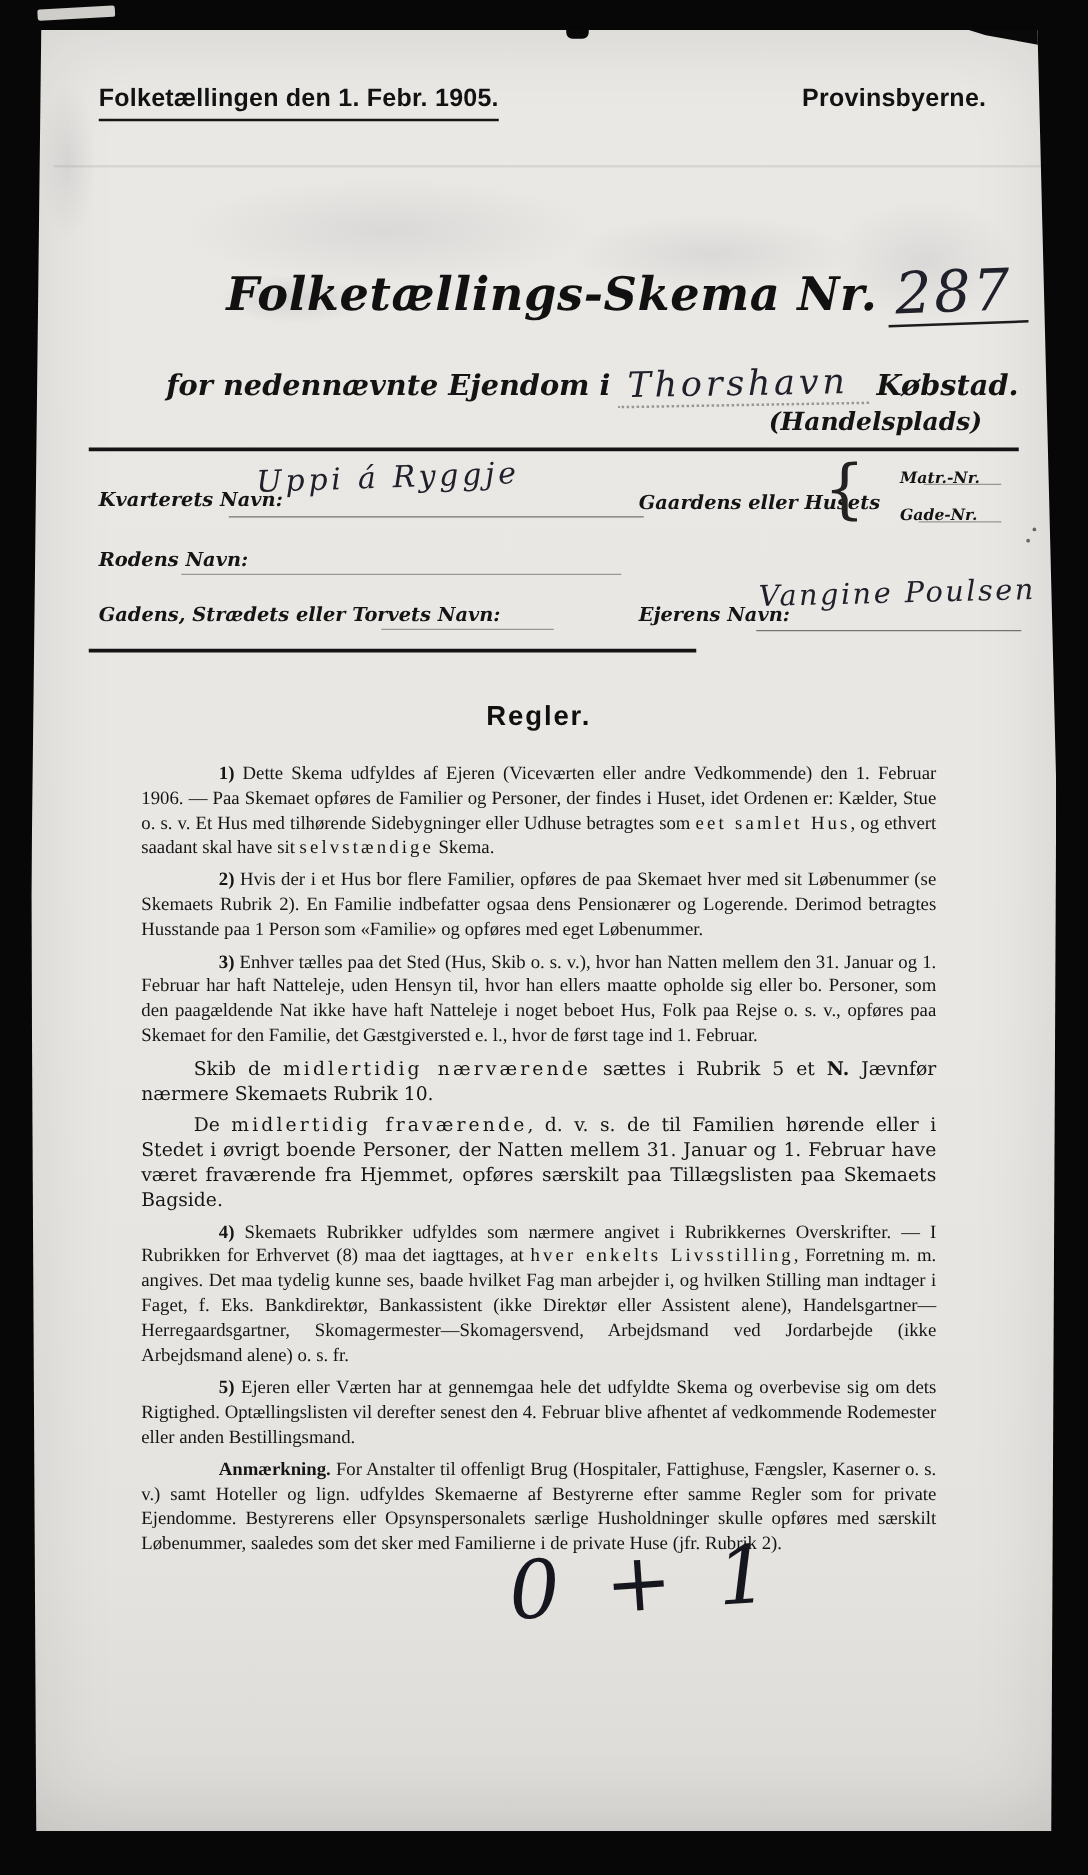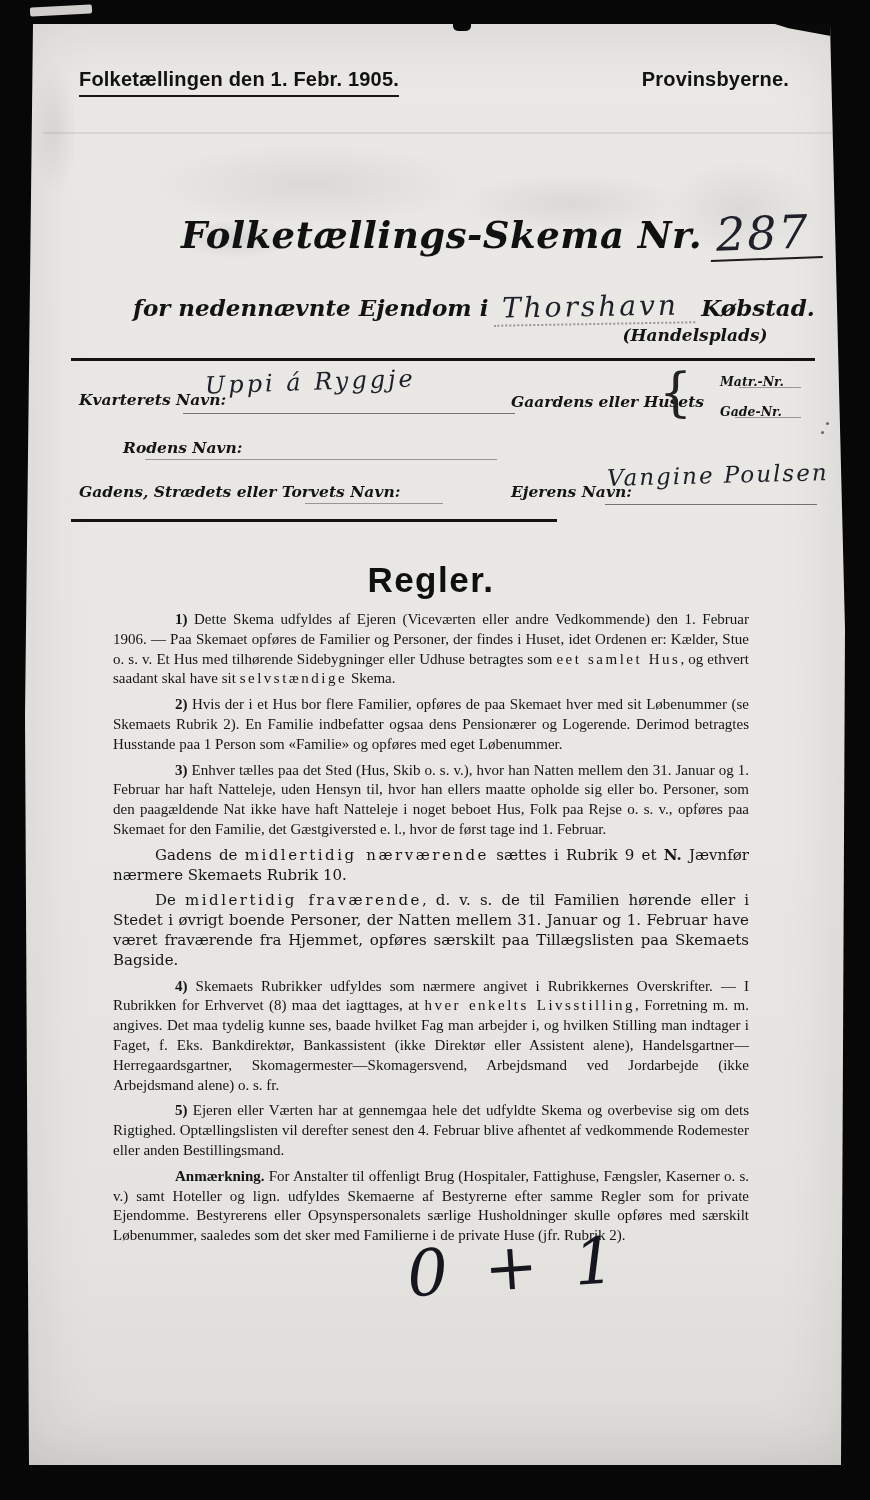--- a/index.html
+++ b/index.html
@@ -62,21 +62,21 @@
   }
 
   .subtitle-row{position:absolute;top:266px;left:108px;display:flex;align-items:baseline;white-space:nowrap;}
   .sub-printed{font-family:"DejaVu Serif", serif;font-weight:bold;font-style:italic;font-size:23px;color:#131313;}
   .sub-place{
     font-size:28px;letter-spacing:3px;margin:0 6px;
     border-bottom:2px dotted rgba(0,0,0,0.35);padding:0 16px 0 8px;transform:rotate(-1deg);
   }
   .handelsplads{
     position:absolute;top:301px;left:590px;width:160px;text-align:center;
-    font-family:"DejaVu Serif", serif;font-weight:bold;font-style:italic;font-size:17px;color:#141414;
+    font-family:"DejaVu Serif", serif;font-weight:bold;font-style:italic;font-size:20px;color:#141414;
   }
 
   .rule{position:absolute;height:3px;background:#141414;}
   .rule-top{top:334px;left:46px;width:744px;}
   .rule-bottom{top:495px;left:46px;width:486px;}
 
   .flabel{
     position:absolute;font-family:"DejaVu Serif", serif;font-weight:bold;font-style:italic;
     font-size:15.5px;color:#141414;white-space:nowrap;
   }
@@ -89,21 +89,21 @@
     font-size:52px;line-height:1;color:#222;font-weight:normal;
   }
   .nr-label{font-size:12.5px;margin-left:39px;}
   .ink-specks{position:absolute;left:796px;top:398px;width:10px;height:14px;}
   .ink-specks i{position:absolute;width:3px;height:3px;background:rgba(20,20,30,0.6);border-radius:50%;}
   .ink-specks i:nth-child(1){left:5px;top:0;}
   .ink-specks i:nth-child(2){left:0;top:9px;}
 
   .regler-heading{
     position:absolute;top:536px;left:88px;width:636px;text-align:center;
-    font-family:"Liberation Sans", sans-serif;font-weight:bold;font-size:35px;
+    font-family:"Liberation Sans", sans-serif;font-weight:bold;font-size:22px;
     letter-spacing:1.5px;color:#101010;
   }
   .rules-paras{
     position:absolute;top:586px;left:88px;width:636px;
     font-family:"DejaVu Serif", serif;font-size:15px;line-height:1.32;
     color:#151515;text-align:justify;
   }
   .rules-paras p{margin:0 0 6px 0;}
   .indent-num{text-indent:62px;font-family:Liberation Serif, serif;}
   .indent-sub{text-indent:42px;}
@@ -156,38 +156,38 @@
   <div class="brace">{</div>
   <div class="flabel nr-label" style="left:656px;top:350px;">Matr.-Nr.</div>
   <div class="fline" style="left:714px;top:350px;width:62px;height:13px;"></div>
   <div class="flabel nr-label" style="left:656px;top:380px;">Gade-Nr.</div>
   <div class="fline" style="left:710px;top:380px;width:66px;height:13px;"></div>
   <div class="ink-specks">
       <i></i>
       <i></i>
     </div>
 
-  <div class="flabel" style="left:54px;top:414px;margin-left:44px;">Rodens Navn:</div>
+  <div class="flabel" style="left:54px;top:414px;">Rodens Navn:</div>
   <div class="fline" style="left:120px;top:420px;width:352px;height:15px;"></div>
 
   <div class="flabel" style="left:54px;top:458px;">Gadens, Strædets eller Torvets Navn:</div>
   <div class="fline" style="left:280px;top:464px;width:138px;height:15px;"></div>
   <div class="flabel" style="left:486px;top:458px;">Ejerens Navn:</div>
   <div class="owner-value hand">Vangine Poulsen</div>
   <div class="fline strong" style="left:580px;top:466px;width:212px;height:14px;"></div>
 
   <div class="rule rule-bottom"></div>
 
   <div class="regler-heading">Regler.</div>
 
   <div class="rules-paras">
       <p class="para indent-num"><span class="seg-b">1) </span><span>Dette Skema udfyldes af Ejeren (Viceværten eller andre Vedkommende) den 1. Februar 1906. — Paa Skemaet opføres de Familier og Personer, der findes i Huset, idet Ordenen er: Kælder, Stue o. s. v.  Et Hus med tilhørende Sidebygninger eller Udhuse betragtes som </span><span class="seg-sp">eet samlet Hus</span><span>, og ethvert saadant skal have sit </span><span class="seg-sp">selvstændige</span><span> Skema.</span></p>
       <p class="para indent-num"><span class="seg-b">2) </span><span>Hvis der i et Hus bor flere Familier, opføres de paa Skemaet hver med sit Løbenummer (se Skemaets Rubrik 2).  En Familie indbefatter ogsaa dens Pensionærer og Logerende.  Derimod betragtes Husstande paa 1 Person som «Familie» og opføres med eget Løbenummer.</span></p>
       <p class="para indent-num"><span class="seg-b">3) </span><span>Enhver tælles paa det Sted (Hus, Skib o. s. v.), hvor han Natten mellem den 31. Januar og 1. Februar har haft Natteleje, uden Hensyn til, hvor han ellers maatte opholde sig eller bo.  Personer, som den paagældende Nat ikke have haft Natteleje i noget beboet Hus, Folk paa Rejse o. s. v., opføres paa Skemaet for den Familie, det Gæstgiversted e. l., hvor de først tage ind 1. Februar.</span></p>
-      <p class="para indent-sub"><span>Gadens de </span><span class="seg-sp">midlertidig nærværende</span><span> sættes i Rubrik 9 et </span><span class="seg-b">N.</span><span>  Jævnfør nærmere Skemaets Rubrik 10.</span></p>
+      <p class="para indent-sub"><span>Skib de </span><span class="seg-sp">midlertidig nærværende</span><span> sættes i Rubrik 5 et </span><span class="seg-b">N.</span><span>  Jævnfør nærmere Skemaets Rubrik 10.</span></p>
       <p class="para indent-sub"><span>De </span><span class="seg-sp">midlertidig fraværende</span><span>, d. v. s. de til Familien hørende eller i Stedet i øvrigt boende Personer, der Natten mellem 31. Januar og 1. Februar have været fraværende fra Hjemmet, opføres særskilt paa Tillægslisten paa Skemaets Bagside.</span></p>
       <p class="para indent-num"><span class="seg-b">4) </span><span>Skemaets Rubrikker udfyldes som nærmere angivet i Rubrikkernes Overskrifter. — I Rubrikken for Erhvervet (8) maa det iagttages, at </span><span class="seg-sp">hver enkelts Livsstilling</span><span>, Forretning m. m. angives.  Det maa tydelig kunne ses, baade hvilket Fag man arbejder i, og hvilken Stilling man indtager i Faget, f. Eks. Bankdirektør, Bankassistent (ikke Direktør eller Assistent alene), Handelsgartner—Herregaardsgartner, Skomagermester—Skomagersvend, Arbejdsmand ved Jordarbejde (ikke Arbejdsmand alene) o. s. fr.</span></p>
       <p class="para indent-num"><span class="seg-b">5) </span><span>Ejeren eller Værten har at gennemgaa hele det udfyldte Skema og overbevise sig om dets Rigtighed.  Optællingslisten vil derefter senest den 4. Februar blive afhentet af vedkommende Rodemester eller anden Bestillingsmand.</span></p>
       <p class="para indent-num"><span class="seg-b">Anmærkning.</span><span>  For Anstalter til offenligt Brug (Hospitaler, Fattighuse, Fængsler, Kaserner o. s. v.) samt Hoteller og lign. udfyldes Skemaerne af Bestyrerne efter samme Regler som for private Ejendomme.  Bestyrerens eller Opsynspersonalets særlige Husholdninger skulle opføres med særskilt Løbenummer, saaledes som det sker med Familierne i de private Huse (jfr. Rubrik 2).</span></p>
     </div>
 
   <div class="tally hand">0 + 1</div>
 
 </div>
 

